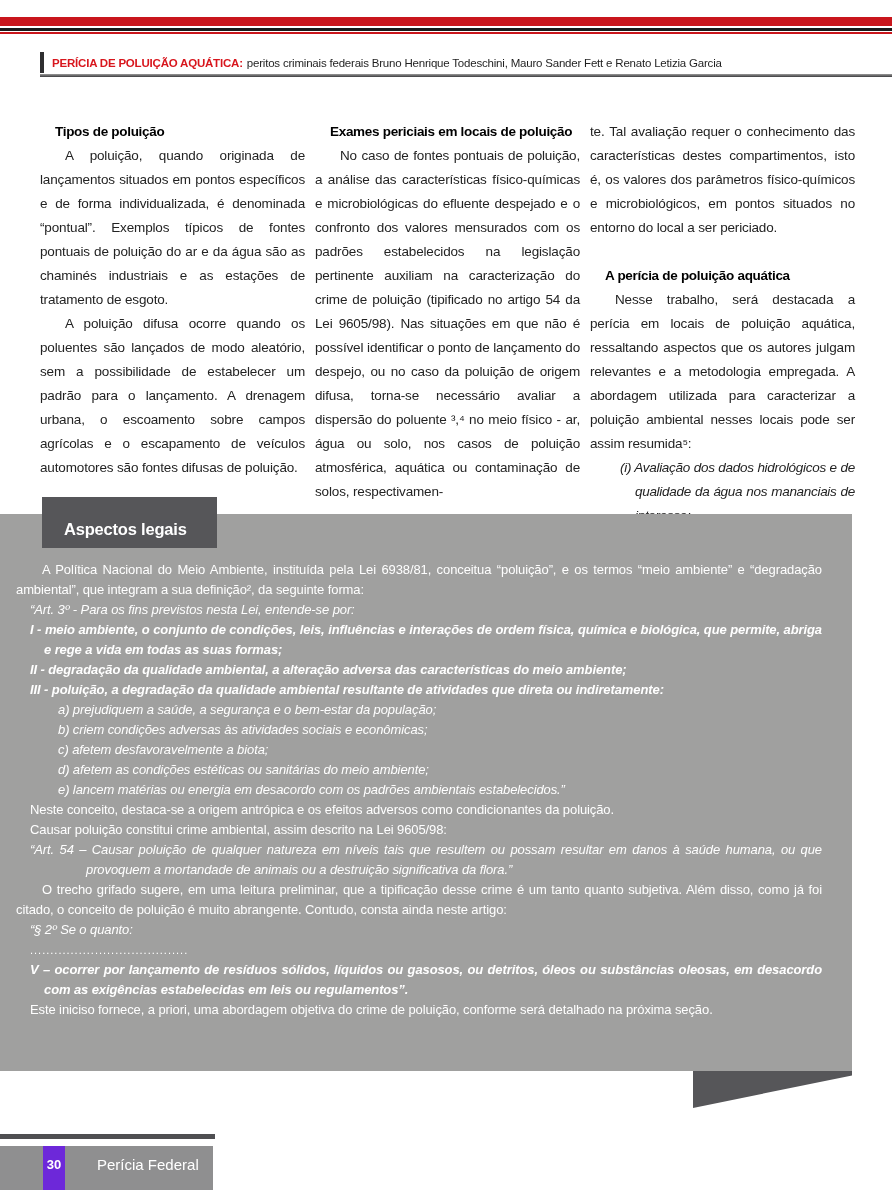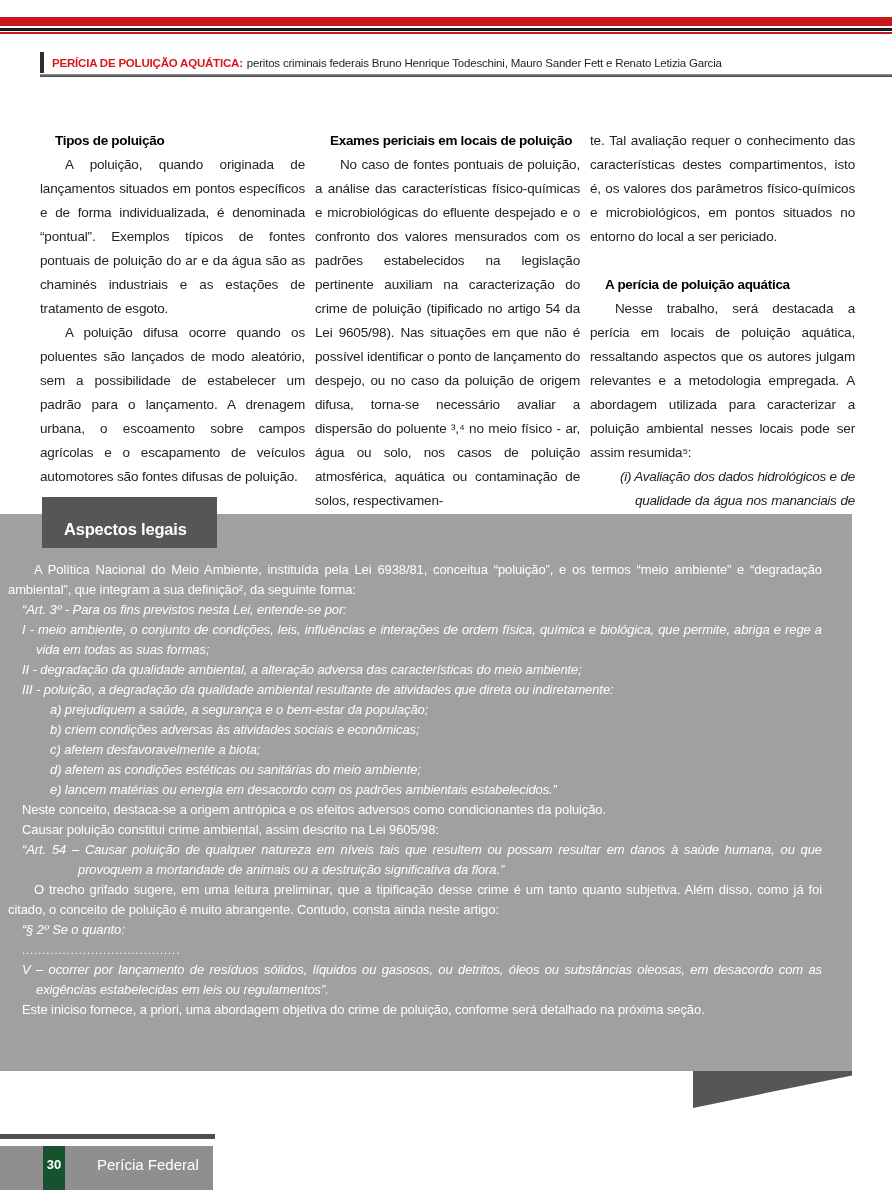--- a/index.html
+++ b/index.html
@@ -13,54 +13,54 @@
 
   
   .kicker{position:absolute;left:40px;top:52px;display:flex;align-items:center;
           border-left:4px solid #2e2e30;padding-left:8px;height:21px;white-space:nowrap;text-align:right;}
   .kicker .k-title{color:#d8161d;font-weight:bold;font-size:11.5px;letter-spacing:-0.2px;}
   .kicker .k-authors{color:#1f1f1f;font-size:11.5px;letter-spacing:-0.2px;margin-left:4px;}
   .kicker-rule{position:absolute;left:40px;top:74px;width:852px;height:3px;
                background:linear-gradient(to bottom,#9a9a9a,#3c3c3e);}
 
   
-  .cols{position:absolute;left:40px;top:129px;width:815px;display:flex;gap:10px;}
+  .cols{position:absolute;left:40px;top:120px;width:815px;display:flex;gap:10px;}
   .col{flex:1;min-width:0;color:#232323;font-size:13.5px;line-height:24px;
        text-align:justify;letter-spacing:-0.15px;}
   .col h3{margin:0 0 0 0;font-size:13.5px;line-height:24px;font-weight:bold;color:#000;
           letter-spacing:-0.3px;white-space:nowrap;text-indent:15px;}
   .col p{margin:0;text-indent:25px;}
   .col p.noindent{text-indent:0;}
   .col .gap{height:24px;}
   .col p.hang-italic{font-style:italic;text-indent:-15px;padding-left:45px;letter-spacing:-0.3px;}
 
   
   .legal-tab{position:absolute;left:42px;top:497px;background:#565659;color:#fff;
              font-size:16.5px;font-weight:bold;padding:23px 30px 9px 22px;letter-spacing:-0.2px;}
   .legal-box{position:absolute;left:0;top:514px;width:852px;height:557px;background:#a0a09f;}
-  .legal-content{padding:46px 30px 0 8px;color:#ffffff;font-size:13px;line-height:20px;
+  .legal-content{padding:46px 30px 0 16px;color:#ffffff;font-size:13px;line-height:20px;
                  letter-spacing:-0.1px;}
   .legal-content p{margin:0;text-align:justify;}
   .lg-intro{text-indent:26px;}
   .lg-quote{font-style:italic;margin-left:14px !important;}
-  .lg-item{font-style:italic;margin-left:14px !important;padding-left:14px;text-indent:-14px;}
+  .lg-item{font-style:italic;margin-left:14px !important;padding-left:14px;text-indent:-14px;font-weight:bold;}
   .lg-sub{font-style:italic;margin-left:42px !important;}
   .lg-plain{margin-left:14px !important;}
   .lg-art54{font-style:italic;margin-left:14px !important;padding-left:56px;text-indent:-56px;}
   .lg-trecho{text-indent:26px;}
   .lg-dots{margin-left:14px !important;font-size:11px;letter-spacing:1px;line-height:20px;}
   .lg-final{margin-left:14px !important;}
   .lg-final .it{}
   .fold{position:absolute;left:693px;top:1071px;width:159px;height:37px;background:#565659;
         clip-path:polygon(0 0,100% 0,100% 12%,0 100%);}
 
   
   .footer-topbar{position:absolute;left:0;top:1134px;width:215px;height:5px;background:#4f4f52;}
   .footer-bar{position:absolute;left:0;top:1146px;width:213px;height:44px;background:#8f8f90;}
-  .footer-pagenum{position:absolute;left:43px;top:1146px;width:22px;height:44px;background:#14532d;
+  .footer-pagenum{position:absolute;left:43px;top:1146px;width:22px;height:44px;background:#6d28d9;
                   color:#fff;font-weight:bold;font-size:13px;display:flex;align-items:center;
                   justify-content:center;padding-bottom:8px;box-sizing:border-box;}
   .footer-title{position:absolute;left:97px;top:1146px;height:44px;color:#fff;font-size:15px;
                 display:flex;align-items:center;padding-bottom:8px;box-sizing:border-box;}
 </style>
 </head>
 <body>
 
 <div class="page">
 

